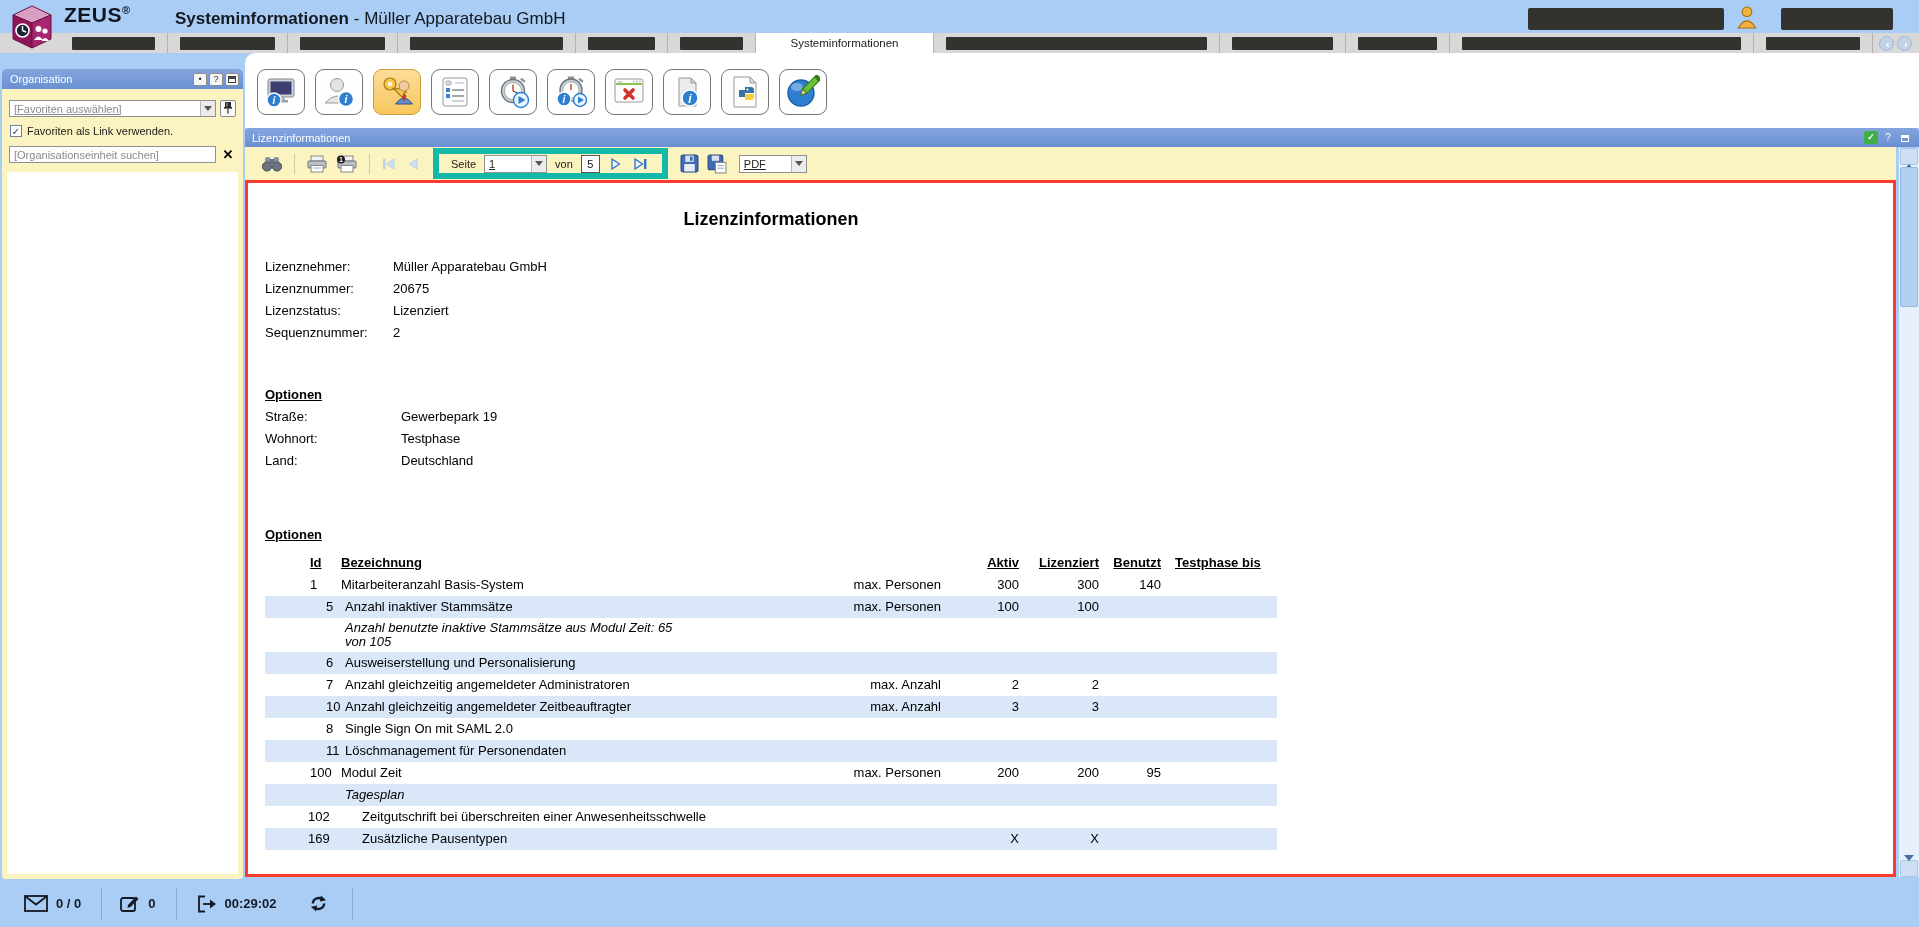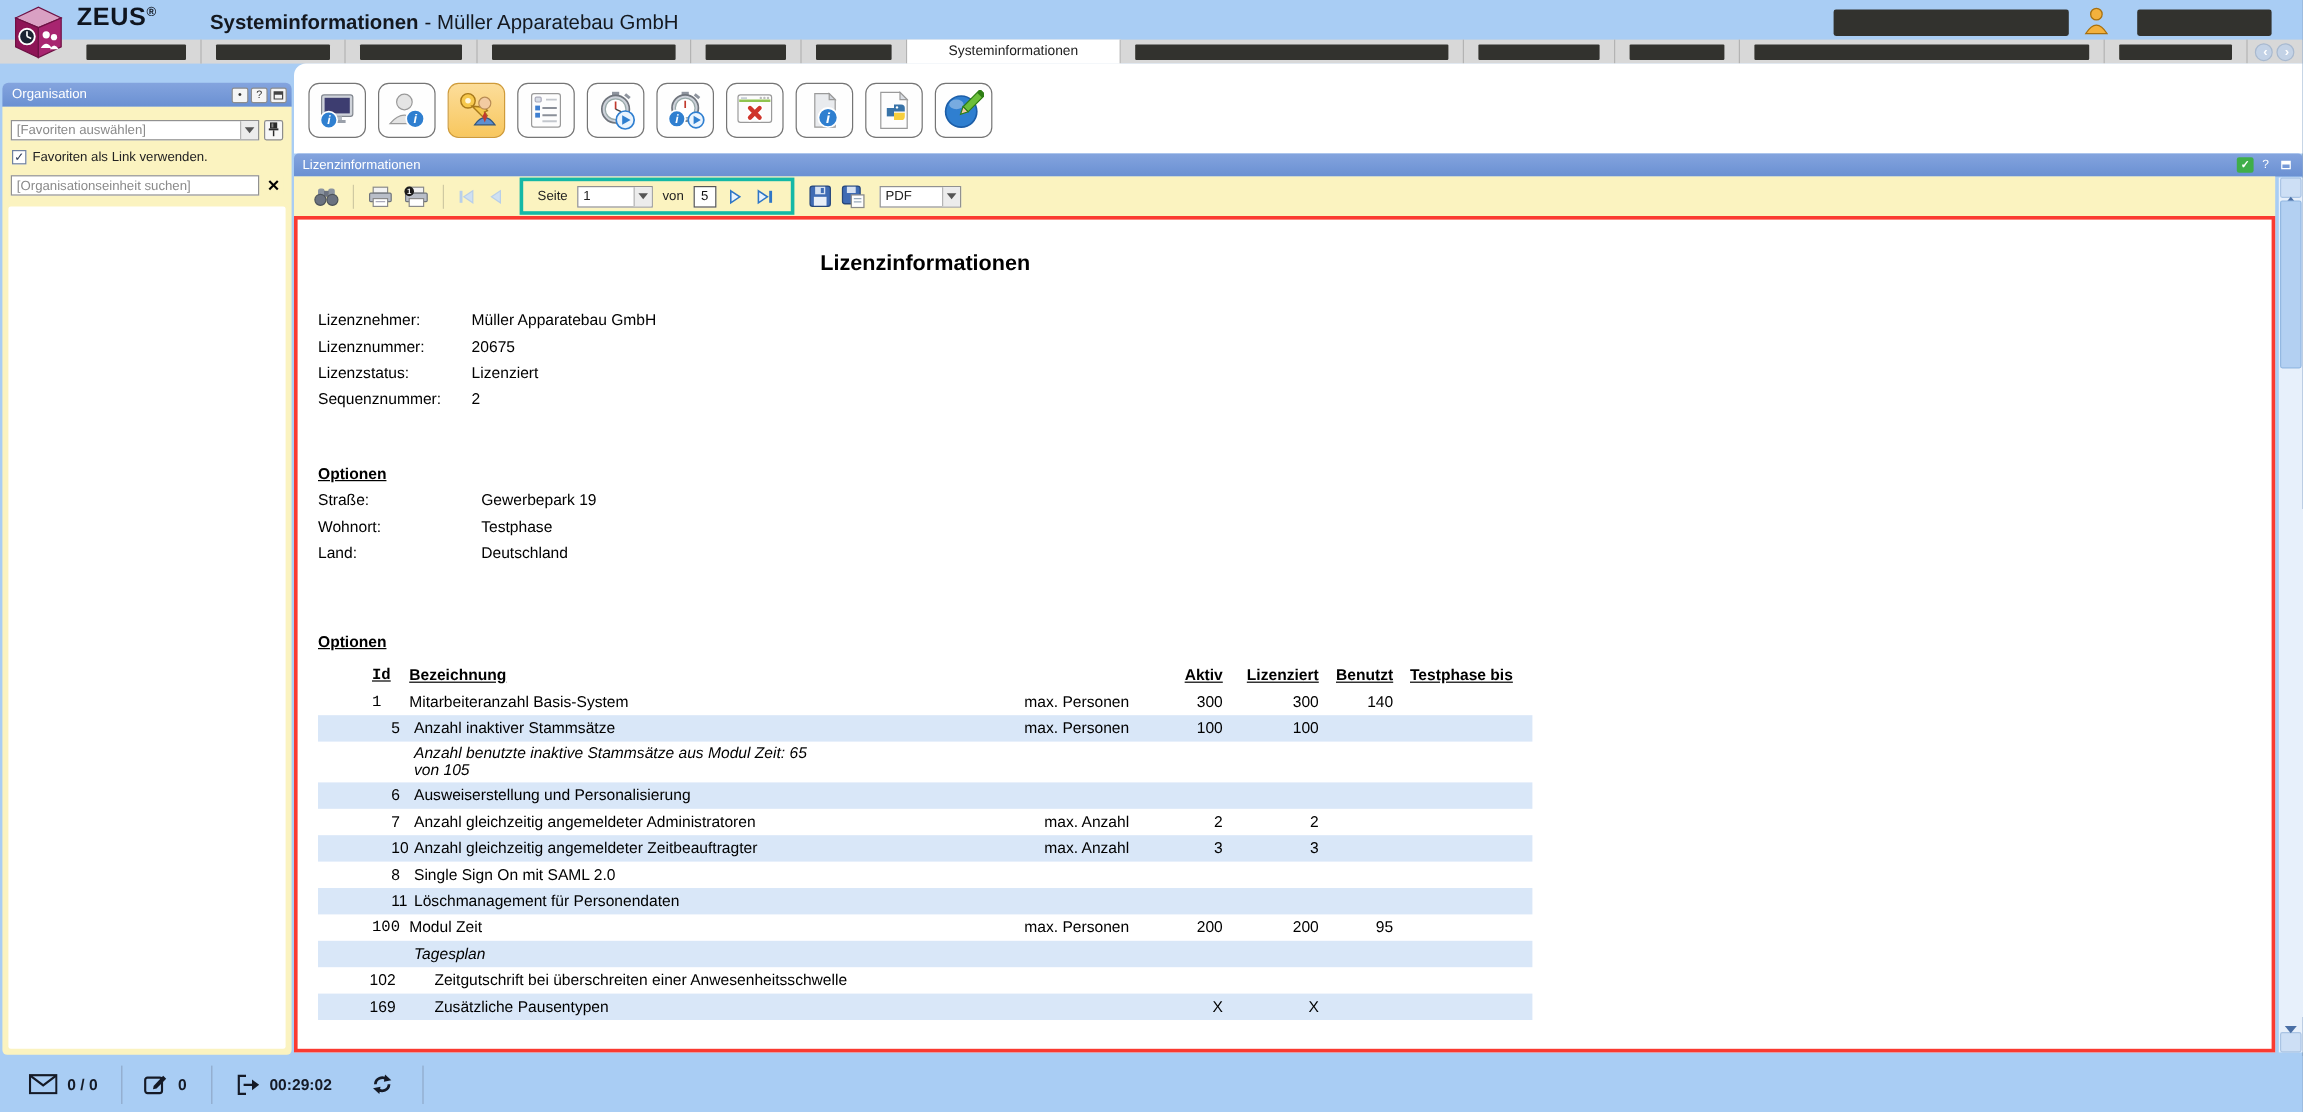--- a/index.html
+++ b/index.html
@@ -40,21 +40,21 @@
   .sidebar{position:absolute;left:2px;top:69px;width:241px;height:810px;}
   .s-head{height:20px;background:linear-gradient(#84a4de,#6a90d2);border-radius:5px 5px 0 0;color:#fff;
           font-size:11px;display:flex;align-items:center;padding:0 4px;}
   .s-head .s-title{flex:1;padding-left:4px;}
   .mini{width:14px;height:13px;background:#f5f5f5;border:1px solid #8d8d8d;border-radius:2px;margin-left:2px;
         font-size:9px;line-height:11px;text-align:center;color:#333;padding:0;}
   .winglyph{display:inline-block;width:8px;height:7px;border:1px solid #444;border-top:3px solid #444;vertical-align:middle;}
   .s-body{position:absolute;left:0;top:20px;right:0;bottom:0;background:#fbf3c0;border-radius:0 0 4px 4px;}
   .favrow{position:absolute;left:7px;top:11px;right:7px;height:17px;display:flex;}
   .combo{background:#fff;border:1px solid #919191;height:17px;display:flex;align-items:center;font-size:11px;}
-  .combo .ctext{flex:1;padding:0 4px;color:#8a8a8a;white-space:nowrap;overflow:hidden;}
+  .combo .ctext{flex:1;padding:0 4px;color:#8a8a8a;white-space:nowrap;overflow:hidden;text-decoration:underline;}
   .combo .carrow{width:15px;height:100%;background:#ececec;border-left:1px solid #b5b5b5;display:flex;align-items:center;justify-content:center;}
   .tri-d{width:0;height:0;border-left:4px solid transparent;border-right:4px solid transparent;border-top:5px solid #555;}
   .favcombo{flex:1;margin-right:4px;}
   .pinbtn{width:16px;height:17px;background:#f7f7f7;border:1px solid #8d8d8d;border-radius:2px;padding:0;}
   .chkrow{position:absolute;left:8px;top:36px;display:flex;align-items:center;font-size:11px;color:#222;}
   .chk{width:12px;height:12px;background:#fff;border:1px solid #6f81a0;margin-right:5px;font-size:10px;line-height:11px;
        text-align:center;font-weight:bold;color:#2c3a55;}
   .srchrow{position:absolute;left:7px;top:57px;right:7px;height:17px;display:flex;}
   .srch{flex:1;height:17px;border:1px solid #919191;font-size:11px;padding:0 4px;font-family:inherit;color:#333;margin-right:4px;background:#fff;}
   .srch::placeholder{color:#8a8a8a;opacity:1;}
@@ -65,21 +65,21 @@
   .panel{position:absolute;left:245px;top:128px;width:1674px;height:752px;}
   .p-head{height:19px;background:linear-gradient(#84a4de,#6a90d2);border-radius:4px 4px 0 0;color:#fff;font-size:11px;
           display:flex;align-items:center;padding:0 7px;}
   .p-head .p-title{flex:1;}
   .p-ico{width:14px;height:13px;margin-left:3px;font-size:10px;line-height:13px;text-align:center;color:#fff;background:transparent;border:none;padding:0;}
   .p-ico.green{background:#3fae49;border-radius:2px;font-weight:bold;font-size:9px;}
   .p-ico .winglyph{border-color:#fff;border-top-color:#fff;}
   .p-toolbar{position:absolute;left:0;top:19px;width:1651px;height:33px;background:#fbf3c0;display:flex;align-items:center;padding-left:12px;}
   .tsep{width:1px;height:20px;background:#cfc9a2;margin:0 7px;}
   .tico{background:transparent;border:none;padding:0 4px;display:flex;align-items:center;}
-  .greenbox{display:flex;align-items:center;border:3px solid #14b8a6;height:31px;padding:0 8px;margin:0 8px;}
+  .greenbox{display:flex;align-items:center;border:6px solid #14b8a6;height:31px;padding:0 8px;margin:0 8px;}
   .greenbox .lbl{font-size:11px;color:#222;margin:0 4px;}
   .pagecombo{width:63px;height:18px;margin:0 4px;}
   .pagecombo .ctext{color:#222;}
   .totbox{width:19px;height:18px;border:1px solid #555;background:#fff;font-size:11px;display:flex;align-items:center;justify-content:center;margin:0 4px;}
   .pdfcombo{width:68px;height:18px;margin-left:8px;}
   .viewport{position:absolute;left:0;top:52px;width:1651px;height:697px;background:#fff;border:3px solid #fa3a31;overflow:hidden;}
   .vscroll{position:absolute;right:0;top:20px;width:20px;height:729px;background:#e7f0fb;}
   .varr{position:absolute;left:1px;width:18px;height:17px;background:#cddff5;border:1px solid #aac4e4;border-radius:2px;padding:0;}
   .tri-u{width:0;height:0;border-left:5px solid transparent;border-right:5px solid transparent;border-bottom:6px solid #4a6fa5;margin:4px auto 0;}
   .tri-dn{width:0;height:0;border-left:5px solid transparent;border-right:5px solid transparent;border-top:6px solid #4a6fa5;margin:5px auto 0;}
@@ -96,21 +96,21 @@
   .adr .flabel{width:136px;}
   .rhead{margin-top:40px;height:22px;line-height:22px;font-weight:bold;text-decoration:underline;}
   .rhead.opt{margin-top:52px;}
   .otable{width:1012px;margin-top:6px;}
   .trow{display:flex;height:22px;line-height:22px;align-items:flex-start;}
   .trow.hl{background:#d9e7f8;}
   .trow.iti{font-style:italic;}
   .trow.thead{font-weight:bold;}
   .u{text-decoration:underline;}
   .c-id{flex:none;width:74px;white-space:nowrap;}
-  .ind0 .c-id{padding-left:45px;font-family:Liberation Mono, monospace;}
+  .ind0 .c-id{padding-left:45px;}
   .ind1 .c-id{padding-left:61px;}
   .ind2 .c-id{padding-left:43px;}
   .c-name{flex:1;padding-left:2px;white-space:nowrap;overflow:hidden;}
   .ind1 .c-name{padding-left:6px;}
   .ind2 .c-name{padding-left:23px;}
   .c-unit{flex:none;width:104px;text-align:right;}
   .c-aktiv{flex:none;width:78px;text-align:right;}
   .c-liz{flex:none;width:80px;text-align:right;}
   .c-ben{flex:none;width:62px;text-align:right;}
   .c-test{flex:none;width:116px;padding-left:14px;white-space:nowrap;}

